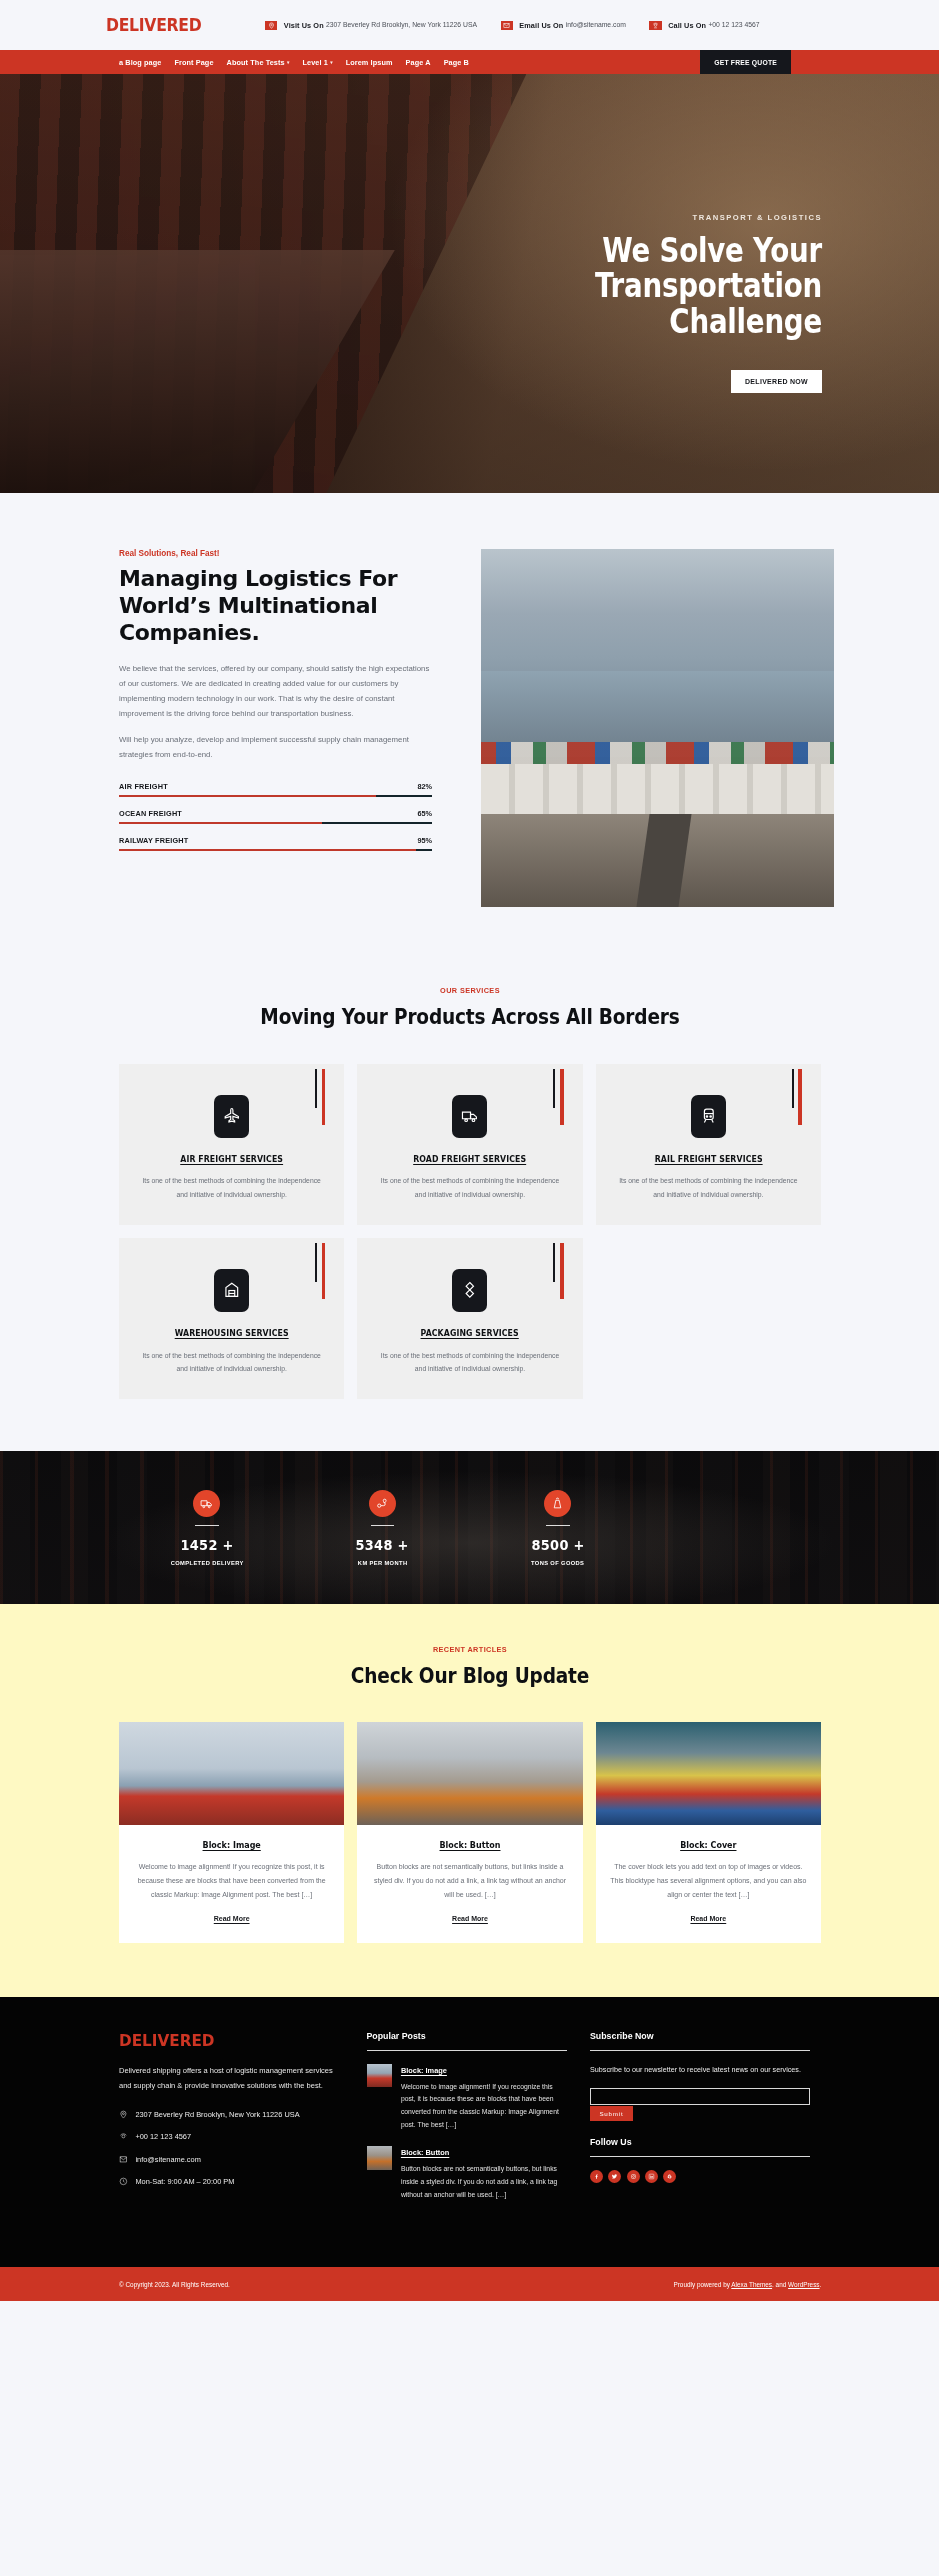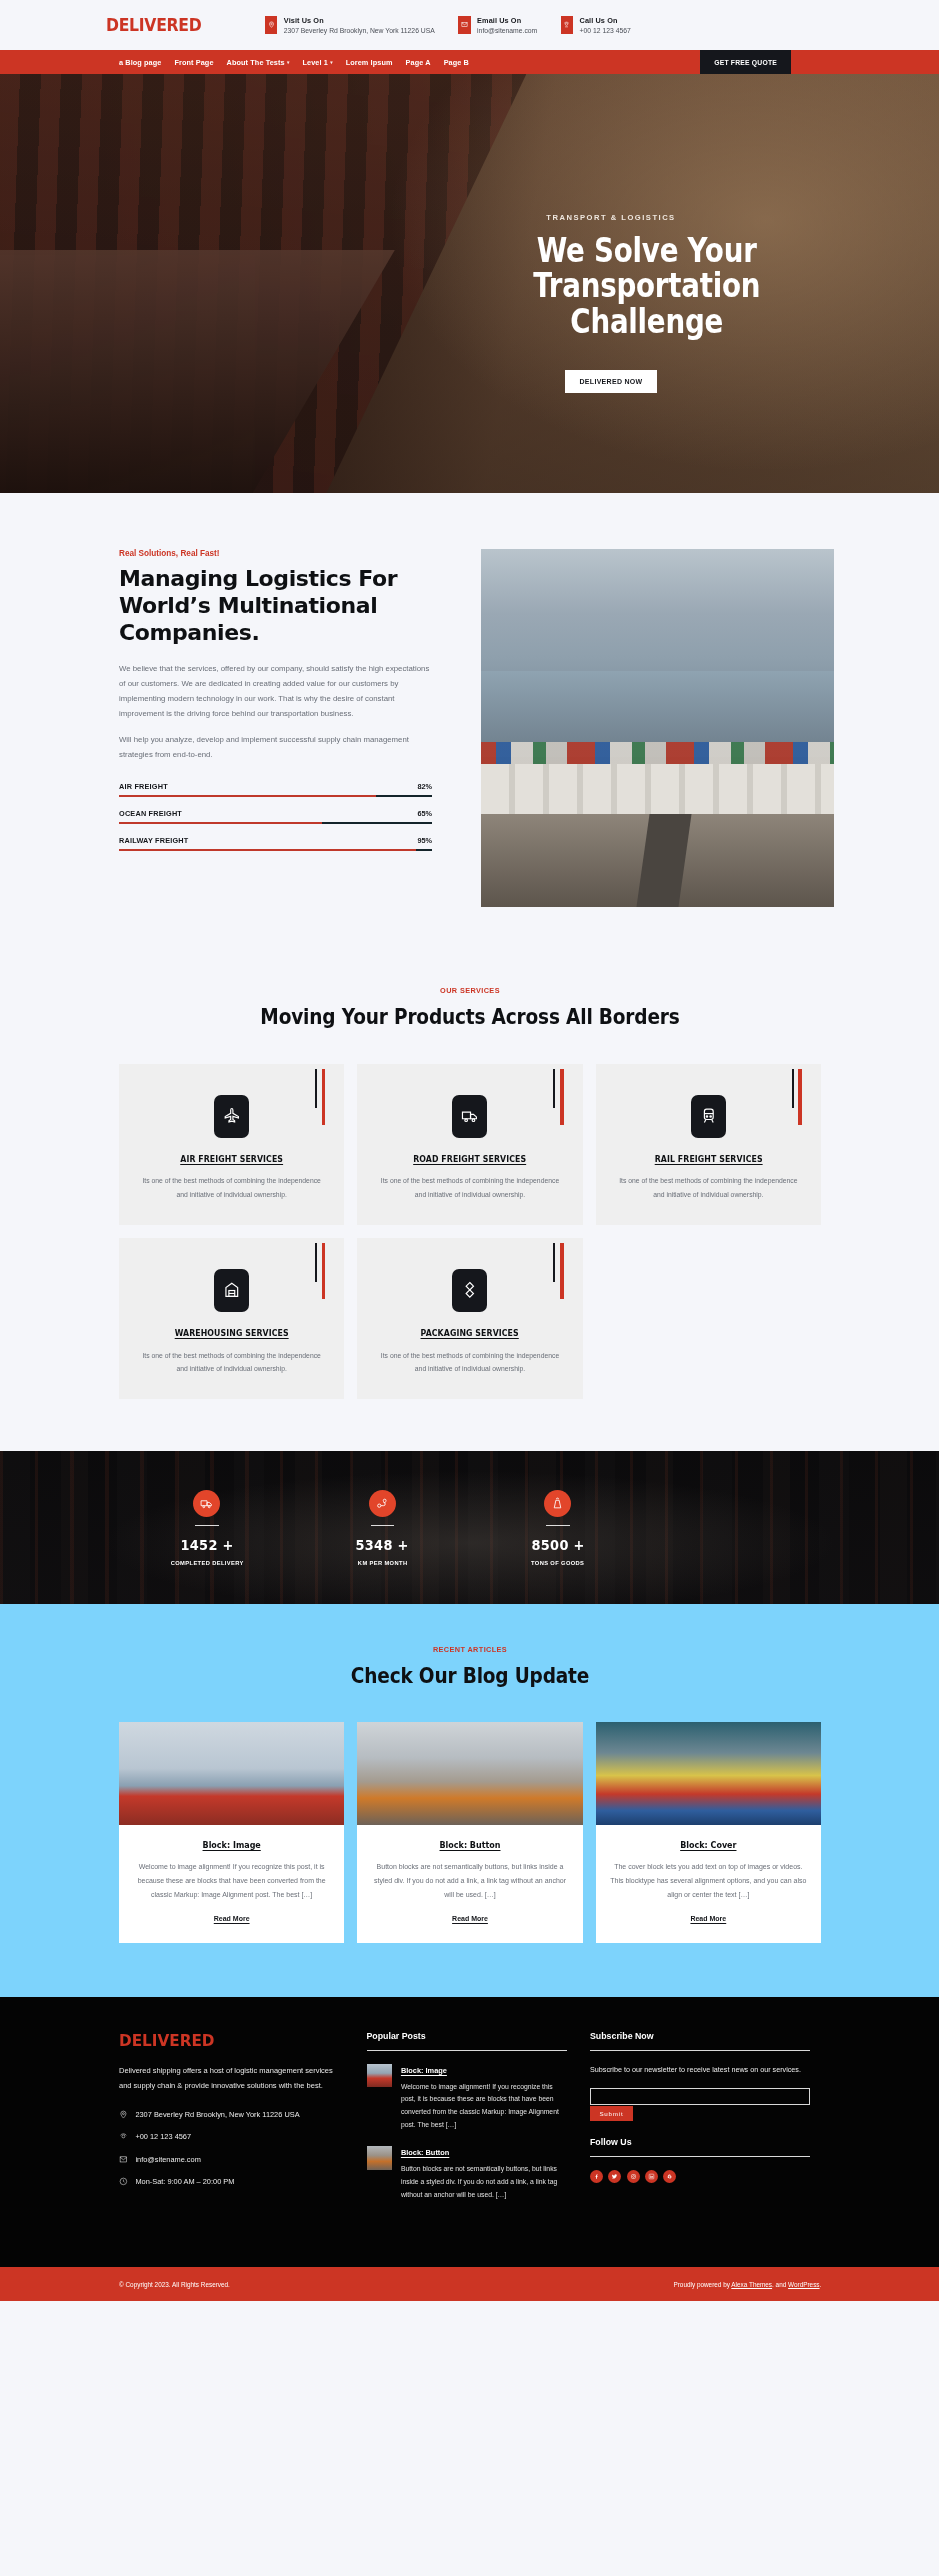--- a/index.html
+++ b/index.html
@@ -20,21 +20,21 @@
     color:#cc3524; transform:scaleX(0.92); transform-origin:left center;
     width:159px;
   }
   .contact-group { display:flex; align-items:center; gap:23.5px; }
   .contact-item { display:flex; align-items:stretch; gap:6.5px; }
   .ci-icon {
     width:12.3px; background:#cc3524; display:flex; align-items:center;
     justify-content:center; color:#fff; flex:0 0 12.3px;
   }
   .ci-icon svg { width:7px; height:7px; display:block; }
-  .ci-text { display:flex; flex-direction:column; justify-content:flex-start; gap:2.3px; }
+  .ci-text { display:flex; flex-direction:row; justify-content:flex-start; gap:2.3px; }
   .ci-title { font-size:7.3px; font-weight:bold; color:#16181d; letter-spacing:0.1px; }
   .ci-sub { font-size:6.8px; color:#4b4f57; }
 
   
   .nav { background:#cc3524; height:24px; position:relative; }
   .nav-inner { width:728px; margin:0 auto; height:100%; display:flex; align-items:center; position:relative;}
   .nav-links { display:flex; align-items:center; gap:13px; padding-left:13px; }
   .nav-link {
     color:#fff; font-size:7.3px; font-weight:bold; letter-spacing:0.1px;
     text-decoration:none; display:flex; align-items:center; gap:2.3px; cursor:pointer;
@@ -65,21 +65,21 @@
   .hero-ship::after {
     content:""; position:absolute; left:0; top:42%; width:100%; height:58%;
     background:linear-gradient(180deg, rgba(86,56,46,0.9), rgba(30,18,14,0.96));
     clip-path: polygon(0 0, 75% 0, 48% 100%, 0 100%);
   }
   .hero-glow{
     position:absolute; right:0; top:0; width:62%; height:100%;
     background:radial-gradient(ellipse at 70% 35%, rgba(168,134,98,0.55), rgba(60,40,28,0) 65%);
   }
   .hero-inner { width:728px; margin:0 auto; height:100%; position:relative; }
-  .hero-content { position:absolute; right:0; top:139px; text-align:center; width:446px; }
+  .hero-content { position:absolute; right:12px; top:139px; text-align:right; width:446px; }
   .hero-eyebrow {
     color:#efe7df; font-size:7.6px; font-weight:bold; letter-spacing:1.5px;
     margin-bottom:10.6px;
   }
   .hero-title {
     font-family:"DejaVu Sans", sans-serif;
     color:#fff; font-size:33px; font-weight:bold; line-height:1.08;
     transform:scaleX(0.84); transform-origin:right center;
     letter-spacing:-0.3px;
   }
@@ -175,21 +175,21 @@
   }
   .stat-icon svg { width:13px; height:13px; stroke:#fff; fill:none; stroke-width:1.6; }
   .stat-rule { width:23.5px; height:1.2px; background:rgba(255,255,255,0.85); margin-bottom:9.4px; }
   .stat-num {
     font-family:"DejaVu Sans", sans-serif;
     color:#fff; font-size:14.7px; font-weight:bold; transform:scaleX(0.88); letter-spacing:0.3px;
   }
   .stat-label { color:#fff; font-size:6.2px; font-weight:bold; letter-spacing:0.4px; margin-top:5.9px; transform:scaleX(0.93); }
 
   
-  .blog { background:#7dd3fc; padding:41px 0 54px; }
+  .blog { background:#fef9c3; padding:41px 0 54px; }
   .blog-cards { width:728px; margin:34px auto 0; display:grid; grid-template-columns:repeat(3,1fr); gap:13px; padding:0 13px; }
   .bcard { background:#fff; }
   .bthumb { height:103px; }
   .bthumb.b1 { background:linear-gradient(180deg,#cfd8e0 0%,#b9c6d2 45%,#8aa0b2 62%,#c4392a 72%,#8c2d23 100%); }
   .bthumb.b2 { background:linear-gradient(180deg,#cfd4d8 0%,#b6bcc1 35%,#a49b8f 58%,#cf7a2a 74%,#6d6258 100%); }
   .bthumb.b3 { background:linear-gradient(180deg,#2b6070 0%,#6d8792 30%,#d8c34a 52%,#c4392a 70%,#2f5e9e 86%,#1d3f6e 100%); }
   .bbody { padding:15.3px 14px 20px; text-align:center; }
   .btitle {
     font-family:"DejaVu Sans", sans-serif; font-size:8px; font-weight:bold; color:#0e1013;
     text-decoration:underline; text-underline-offset:1.8px; cursor:pointer;

